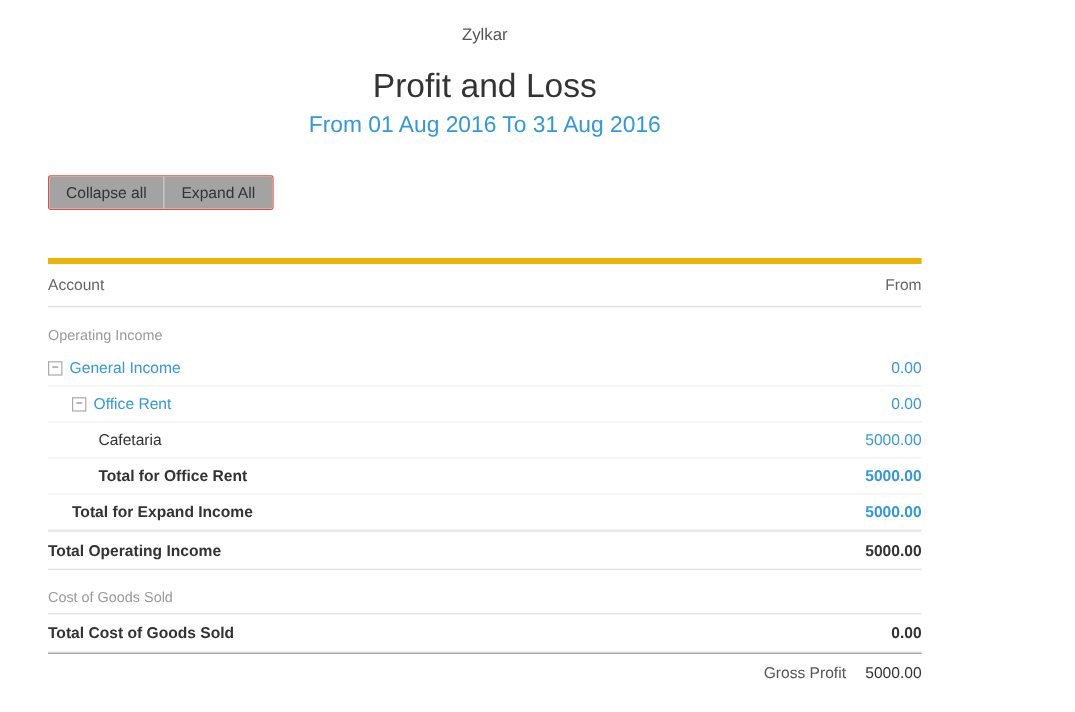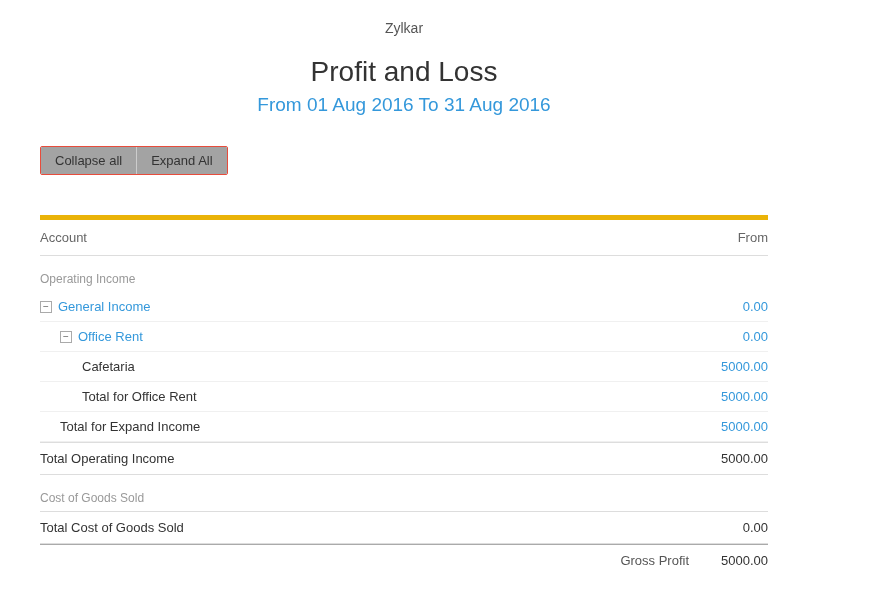--- a/index.html
+++ b/index.html
@@ -109,36 +109,36 @@
       line-height: 1;
       cursor: pointer;
     }
     .indent-1 { padding-left: 20px; }
     .indent-2 { padding-left: 42px; }
     .link-blue {
       color: #3498db;
       cursor: pointer;
     }
     .bold {
-      font-weight: 400;
+      font-weight: 700;
     }
     .total-row {
       border-top: 1px solid #ddd;
       border-bottom: 1px solid #ddd;
       padding: 8px 0;
       display: flex;
       justify-content: space-between;
       align-items: center;
     }
     .gross-profit-row {
       display: flex;
       justify-content: flex-end;
       align-items: center;
       padding: 8px 0;
-      gap: 32px;
+      gap: 16px;
       border-top: 1px solid #aaa;
     }
     .gross-profit-label {
       color: #555;
     }
     .gross-profit-value {
       font-weight: 500;
     }
     .toolbar-wrapper {
       margin-bottom: 20px;

